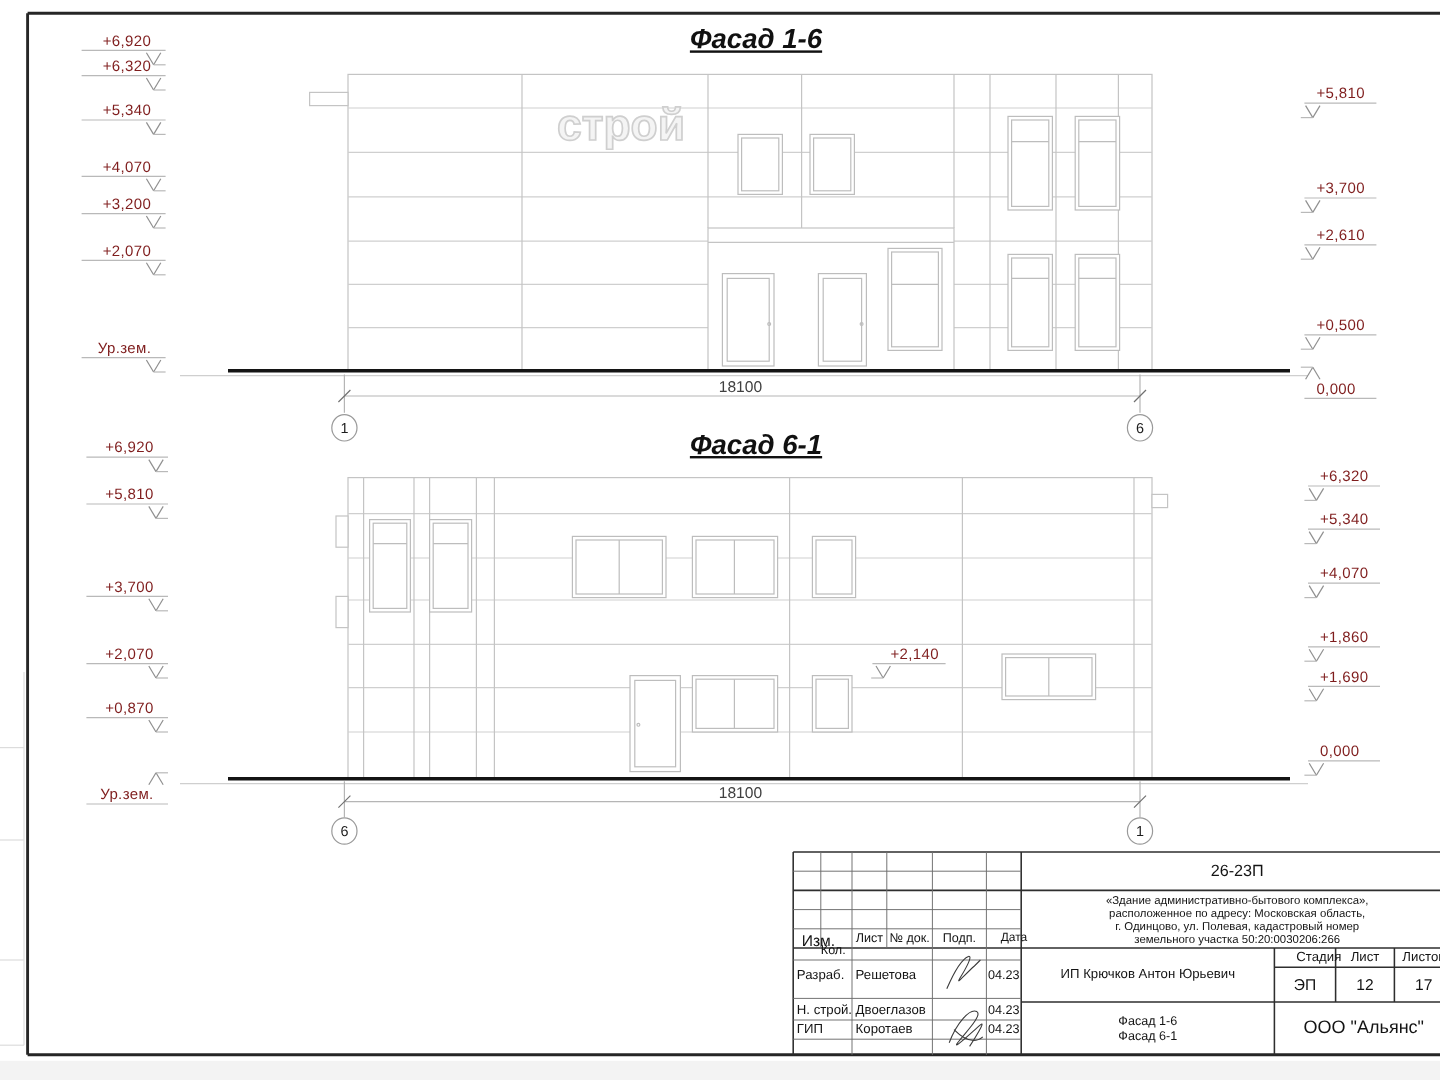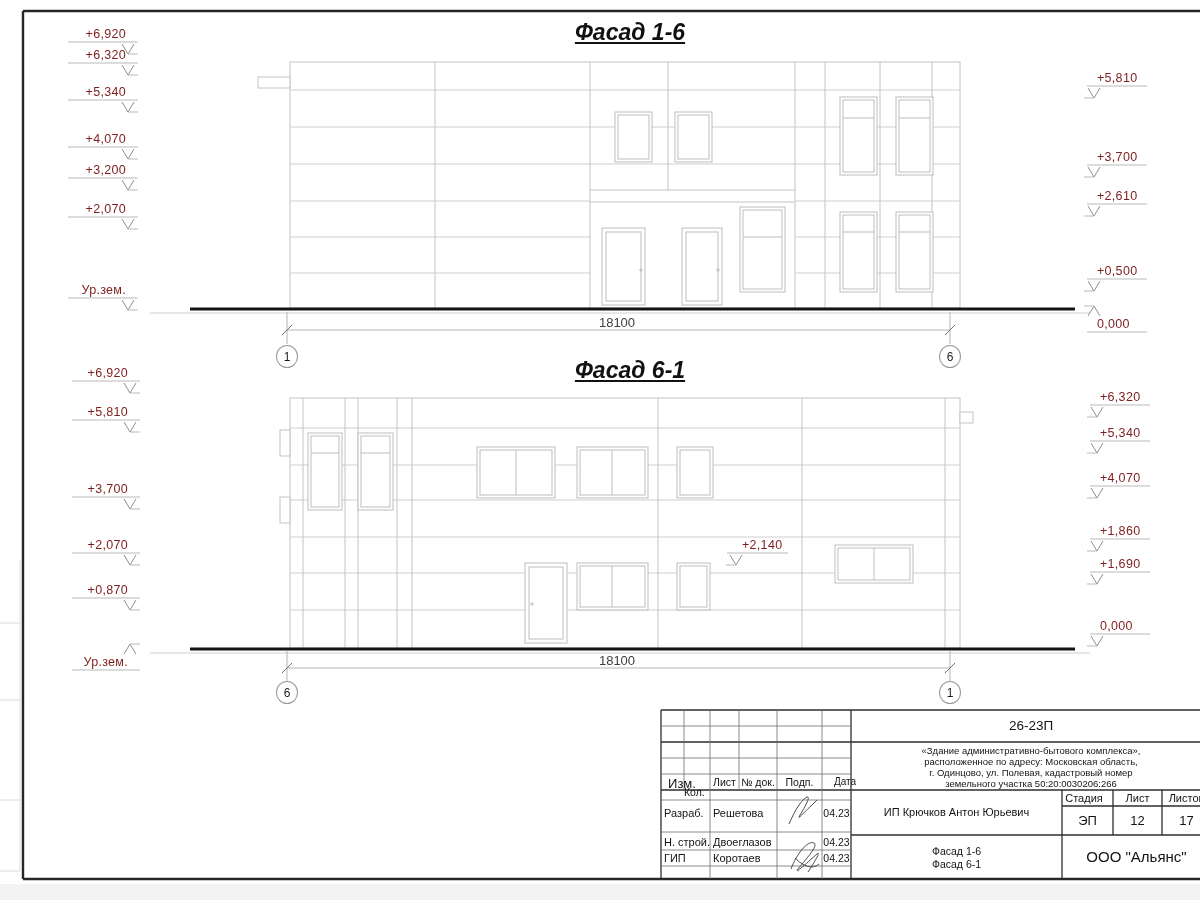--- a/index.html
+++ b/index.html
@@ -315,20 +315,21 @@
       <line x1="730" y1="555" x2="736" y2="565" stroke="#8f8f8f" stroke-width="1"></line>
       <line x1="742" y1="555" x2="736" y2="565" stroke="#8f8f8f" stroke-width="1"></line>
       <line x1="736" y1="565" x2="726" y2="565" stroke="#b9b9b9" stroke-width="1"></line>
     </g>
 </svg>
 
 <div class="facade-title" style="left:480px;top:19px;">Фасад 1-6</div>
 <div class="facade-title" style="left:480px;top:357px;">Фасад 6-1</div>
 
 <div class="logo">
+  <span class="l2">строй</span>
 </div>
 
 <div class="dim-text" style="left:567px;top:315px;">18100</div>
 <div class="dim-text" style="left:567px;top:653px;">18100</div>
 
 <div class="bubble" style="left:276px;top:345px;">1</div>
 <div class="bubble" style="left:939px;top:345px;">6</div>
 <div class="bubble" style="left:276px;top:681px;">6</div>
 <div class="bubble" style="left:939px;top:681px;">1</div>
 
@@ -388,21 +389,21 @@
     <div class="tb" style="left:713px;top:836px;font-size:11px;">Двоеглазов</div>
     <div class="tb c" style="left:822px;top:836px;width:29px;font-size:10.5px;">04.23</div>
 
     <div class="tb" style="left:664px;top:852px;font-size:11px;">ГИП</div>
     <div class="tb" style="left:713px;top:852px;font-size:11px;">Коротаев</div>
     <div class="tb c" style="left:822px;top:852px;width:29px;font-size:10.5px;">04.23</div>
   </div>
 
   <div class="tb c" style="left:851px;top:806px;width:211px;font-size:11px;">ИП Крючков Антон Юрьевич</div>
 
-  <div class="tb c" style="left:1062px;top:792px;width:44px;font-size:11px;">Стадия</div>
+  <div class="tb c" style="left:1062px;top:792px;width:44px;font-size:11px;padding-left:15px;">Стадия</div>
   <div class="tb c" style="left:1113px;top:792px;width:49px;font-size:11px;">Лист</div>
   <div class="tb c" style="left:1162px;top:792px;width:49px;font-size:11px;">Листов</div>
 
   <div class="tb c" style="left:1062px;top:813px;width:51px;font-size:13px;">ЭП</div>
   <div class="tb c" style="left:1113px;top:813px;width:49px;font-size:13px;">12</div>
   <div class="tb c" style="left:1162px;top:813px;width:49px;font-size:13px;">17</div>
 
   <div class="tb c" style="left:851px;top:845px;width:211px;font-size:10.5px;">Фасад 1-6</div>
   <div class="tb c" style="left:851px;top:858px;width:211px;font-size:10.5px;">Фасад 6-1</div>
 

